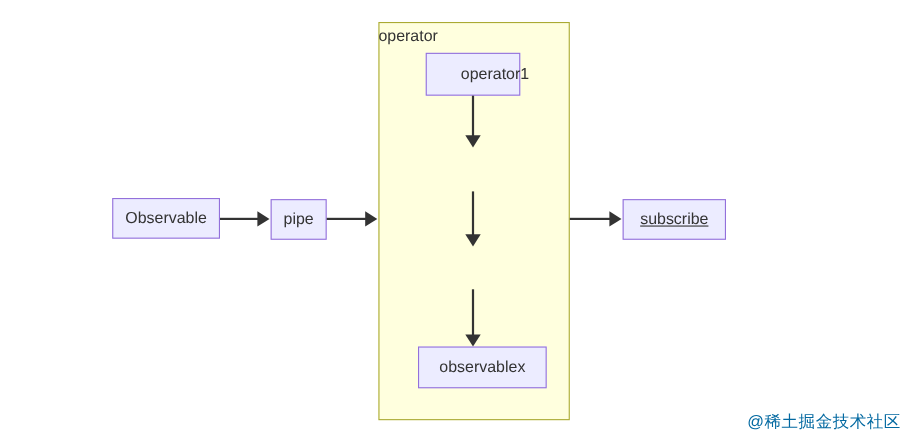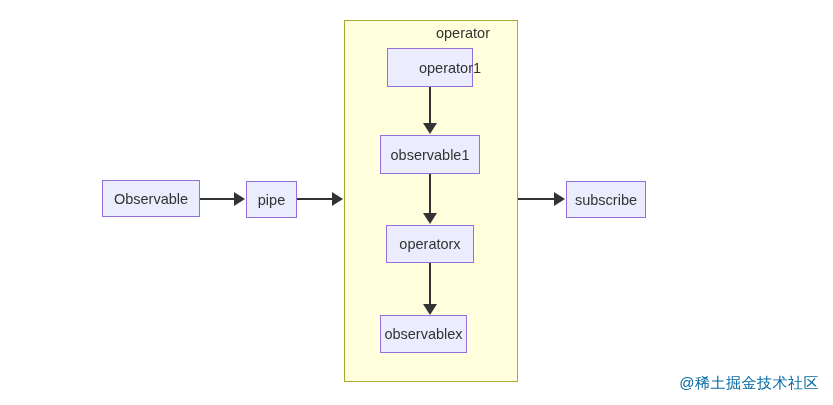--- a/index.html
+++ b/index.html
@@ -27,49 +27,48 @@
     height: 362px;
     background: #ffffde;
     border: 1px solid #aaaa33;
     box-sizing: border-box;
   }
   .subgraph-label {
     position: absolute;
     left: 344px;
     top: 24px;
     width: 174px;
-    text-align: center;
+    text-align: left;
     font-size: 14.5px;
     color: #333333;
     line-height: 18px;
     white-space: nowrap;
-    padding-left: 32px;
   }
 
   
   .node {
     position: absolute;
     background: #ececff;
     border: 1px solid #9370db;
     box-sizing: border-box;
     display: flex;
     align-items: center;
     justify-content: center;
     font-size: 14.5px;
     color: #333333;
     white-space: nowrap;
   }
 
   .node-observable  { left: 102px; top: 180px; width: 98px;  height: 37px; }
   .node-pipe        { left: 246px; top: 181px; width: 51px;  height: 37px; }
-  .node-subscribe   { left: 566px; top: 181px; width: 80px;  height: 37px; }
+  .node-subscribe   { left: 566px; top: 181px; width: 94px;  height: 37px; text-decoration: underline; }
   .node-operator1   { left: 387px; top: 48px;  width: 86px;  height: 39px; padding-left: 40px; }
   .node-observable1 { left: 380px; top: 135px; width: 100px; height: 39px; }
   .node-operatorx   { left: 386px; top: 225px; width: 88px;  height: 38px; }
-  .node-observablex { left: 380px; top: 315px; width: 87px; height: 38px; }
+  .node-observablex { left: 380px; top: 315px; width: 117px; height: 38px; }
 
   
   .edge-h {
     position: absolute;
     height: 2px;
     background: #333333;
   }
   .edge-v {
     position: absolute;
     width: 2px;
@@ -129,23 +128,21 @@
   <div class="subgraph-label">operator</div>
 
   <div class="node node-pipe">pipe</div>
 
   <div class="node node-observable">Observable</div>
 
   <div class="node node-subscribe">subscribe</div>
 
   <div class="node node-operator1">operator1</div>
 
-  <div class="node node-observable1">observable1</div>
 
-  <div class="node node-operatorx">operatorx</div>
 
   <div class="node node-observablex">observablex</div>
 
   <div class="edge-h e1-line"></div>
   <div class="arrow-right e1-head"></div>
 
   <div class="edge-h e2-line"></div>
   <div class="arrow-right e2-head"></div>
 
   <div class="edge-h e3-line"></div>

